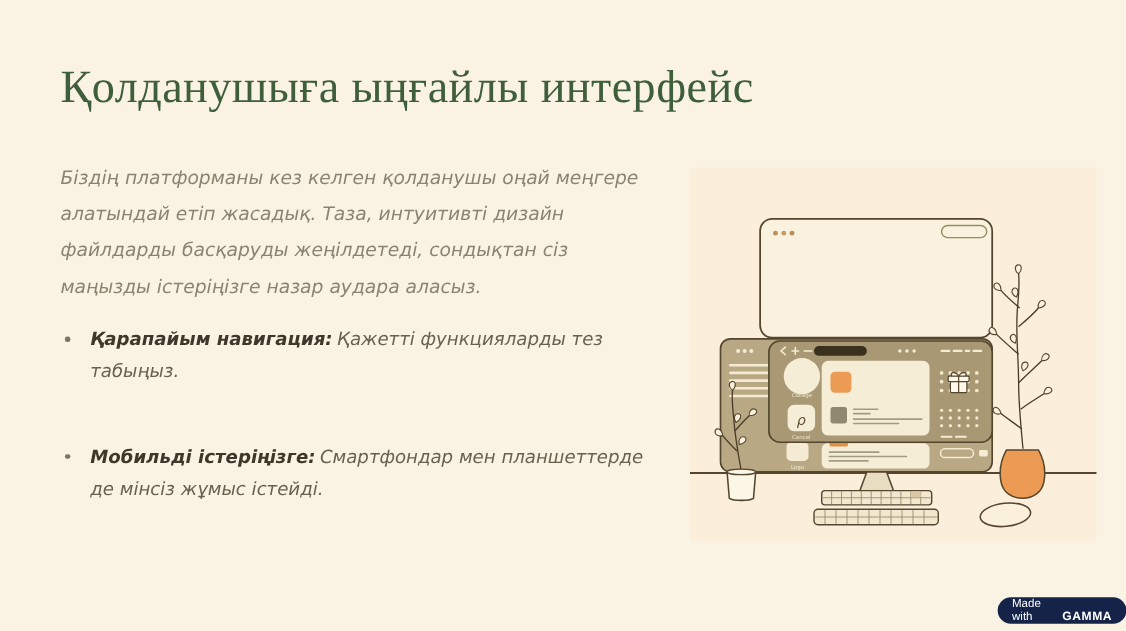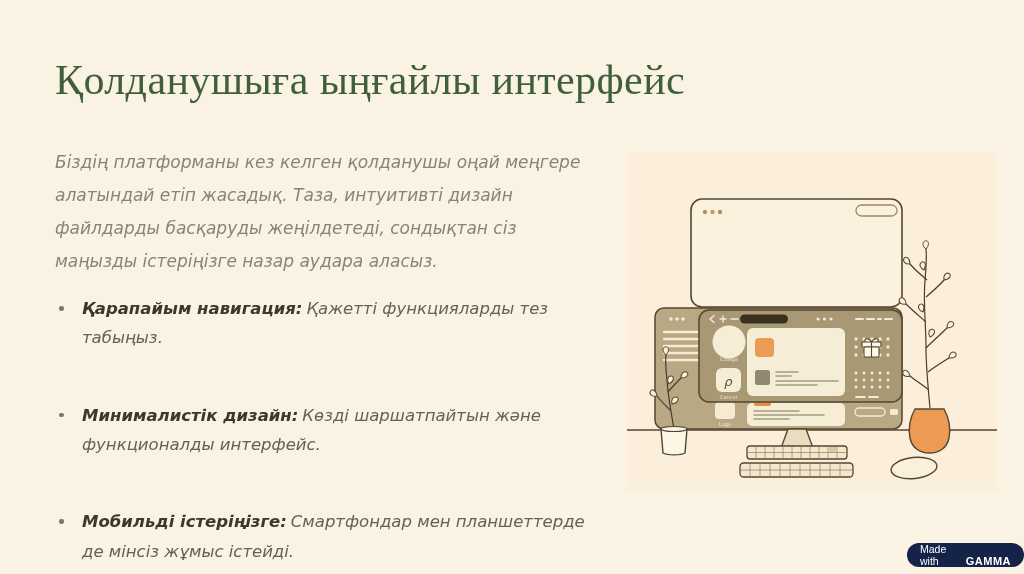--- a/index.html
+++ b/index.html
@@ -51,24 +51,20 @@
 <div class="slide">
 
   <h1 class="title">Қолданушыға ыңғайлы интерфейс</h1>
 
   <p class="intro">Біздің платформаны кез келген қолданушы оңай меңгере алатындай етіп жасадық. Таза, интуитивті дизайн файлдарды басқаруды жеңілдетеді, сондықтан сіз маңызды істеріңізге назар аудара аласыз.</p>
 
   <ul class="bullets">
     <li>
       <span class="bullet-dot"></span>
       <span class="bullet-lead">Қарапайым навигация:</span><span class="bullet-rest">Қажетті функцияларды тез табыңыз.</span>
-    </li>
-    <li>
-      <span class="bullet-dot"></span>
-      <span class="bullet-lead">Минималистік дизайн:</span><span class="bullet-rest">Көзді шаршатпайтын және функционалды интерфейс.</span>
     </li>
     <li>
       <span class="bullet-dot"></span>
       <span class="bullet-lead">Мобильді істеріңізге:</span><span class="bullet-rest">Смартфондар мен планшеттерде де мінсіз жұмыс істейді.</span>
     </li>
   </ul>
 
   <div class="illustration">
     <svg width="370" height="340" viewBox="0 0 370 340" xmlns="http://www.w3.org/2000/svg">
       <defs>

